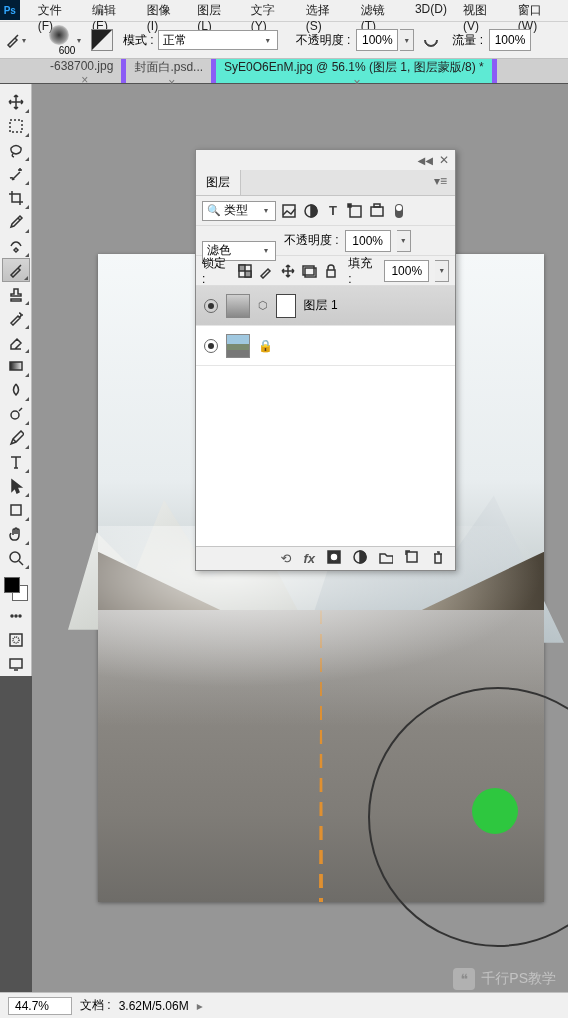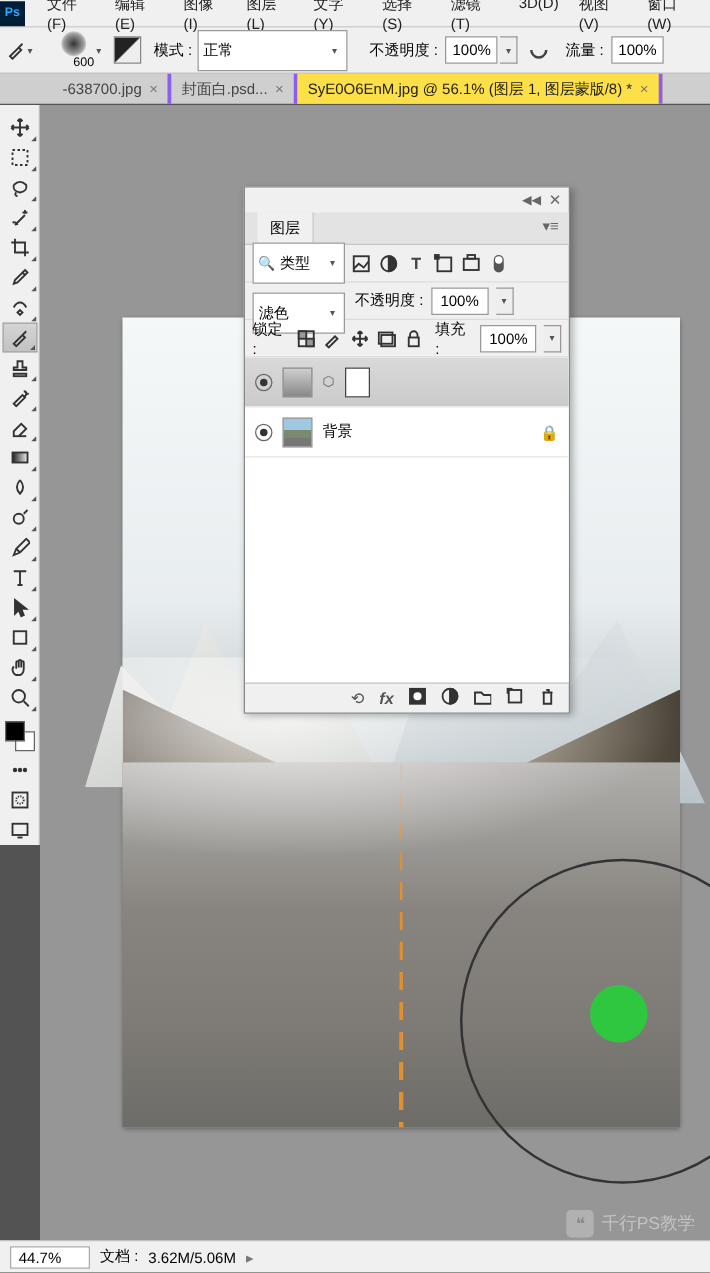--- a/index.html
+++ b/index.html
@@ -1,44 +1,44 @@
 <!DOCTYPE html>
 <html><head>
 <meta charset="utf-8">
 <style>
 * { box-sizing: border-box; margin: 0; padding: 0; font-family: "Microsoft YaHei", sans-serif; }
 body { width: 568px; height: 1018px; background: #535353; overflow: hidden; position: relative; }
 
 
-.menubar { height: 21px; background: #f0f0f0; display: flex; align-items: center; font-size: 12px; color: #222; }
+.menubar { height: 21px; background: #f0f0f0; display: flex; font-size: 12px; color: #222; }
 .ps-logo { width: 20px; height: 20px; background: #001e36; color: #31a8ff; display: flex; align-items: center; justify-content: center; font-size: 10px; font-weight: bold; margin-right: 10px; }
 .menuitem { padding: 2px 8px; cursor: default; }
 
 
 .options { height: 38px; background: #f0f0f0; border-top: 1px solid #d0d0d0; border-bottom: 1px solid #c0c0c0; display: flex; align-items: center; padding: 0 4px; font-size: 12px; }
 .tool-ind { width: 26px; height: 26px; display: flex; align-items: center; justify-content: center; border: 1px solid transparent; }
 .brush-preview { width: 30px; display: flex; flex-direction: column; align-items: center; margin-left: 14px; }
 .brush-dot { width: 20px; height: 20px; border-radius: 50%; background: radial-gradient(circle,#333 0%,#999 55%,transparent 80%); }
 .brush-size { font-size: 10px; margin-left: 16px; }
 .tri { font-size: 8px; color: #555; margin: 0 3px; }
 .panel-toggle { width: 22px; height: 22px; border: 1px solid #888; background: linear-gradient(135deg,#222 48%,#eee 52%); margin: 0 6px; }
 .opt-label { margin: 0 4px; }
-.select { height: 33px; border: 1px solid #999; background: #fff; padding: 0 4px; display: flex; align-items: center; min-width: 0; }
+.select { height: 20px; border: 1px solid #999; background: #fff; padding: 0 4px; display: flex; align-items: center; min-width: 0; }
 .select.wide { width: 120px; }
 .pct-box { width: 42px; height: 22px; border: 1px solid #999; background: #fff; display: flex; align-items: center; justify-content: center; margin: 0 2px; }
 .slider-btn { width: 14px; height: 22px; border: 1px solid #999; border-left: none; background: #eee; display: flex; align-items: center; justify-content: center; }
 .airbrush { width: 22px; height: 22px; display: flex; align-items: center; justify-content: center; margin: 0 6px; }
 .arc { width: 14px; height: 14px; border: 2px solid #444; border-top-color: transparent; border-left-color: transparent; border-radius: 50%; transform: rotate(45deg); }
 
 
 .doctabs { height: 24px; background: #cfcfcf; display: flex; align-items: stretch; font-size: 12px; }
 .tabspacer { width: 42px; }
-.doctab { padding: 0 8px; display: flex; align-items: center; color: #444; border-right: 3px solid #8b5cf6; }
+.doctab { padding: 0 8px; display: flex; align-items: center; color: #444; border-right: 5px solid #8b5cf6; flex-direction: column; }
 .doctab span.x { margin-left: 6px; color: #777; }
-.doctab.active { background: #fde047; color: #222; }
+.doctab.active { background: #5eead4; color: #222; }
 
 
 .tools { position: absolute; left: 0; top: 84px; width: 32px; background: #f0f0f0; border-right: 1px solid #bdbdbd; padding-top: 6px; }
 .tools .cell { width: 28px; height: 24px; margin: 0 auto; display: flex; align-items: center; justify-content: center; font-size: 14px; color: #333; position: relative; }
 .tools .cell.active { background: linear-gradient(#d5d5d5,#c2c2c2); border: 1px solid #9a9a9a; }
 .tools .tick { position: absolute; right: 1px; bottom: 1px; width: 0; height: 0; border-left: 4px solid transparent; border-bottom: 4px solid #555; }
 .swatches { width: 26px; height: 26px; position: relative; margin: 6px auto 2px; }
 .fg { width: 16px; height: 16px; background: #000; border: 1px solid #666; position: absolute; left: 1px; top: 1px; }
 .bg { width: 16px; height: 16px; background: #fff; border: 1px solid #666; position: absolute; right: 1px; bottom: 1px; }
 
@@ -53,21 +53,21 @@
 .road { position: absolute; left: 0; right: 0; bottom: 0; height: 45%; background: linear-gradient(#94918c 0%,#7f7c77 70%,#6e6c68); }
 .road::before { content: ""; position: absolute; left: 0; right: 0; top: 0; height: 40%; background: linear-gradient(rgba(200,200,200,.5),transparent); }
 .centerline { position: absolute; left: 50%; top: 0; bottom: 0; width: 4px; transform: translateX(-50%); background: repeating-linear-gradient(#e09030 0 14px,transparent 14px 24px); clip-path: polygon(40% 0,60% 0,100% 100%,0 100%); }
 .fog { position: absolute; left: 0; right: 0; top: 42%; height: 25%; background: radial-gradient(ellipse at 30% 30%,rgba(255,255,255,.75),transparent 70%); }
 .brush-circle { position: absolute; right: -60px; bottom: 45px; width: 260px; height: 260px; border: 2px solid #333; border-radius: 50%; }
 .green-dot { position: absolute; right: 50px; bottom: 158px; width: 46px; height: 46px; background: #2ec73f; border-radius: 50%; }
 
 
 .panel { position: absolute; left: 195px; top: 149px; width: 261px; background: #f0f0f0; border: 1px solid #888; box-shadow: 2px 2px 6px rgba(0,0,0,.3); font-size: 12px; }
 .panel-head { height: 20px; display: flex; align-items: center; justify-content: flex-end; gap: 6px; padding-right: 6px; color: #666; }
-.panel-tabs { height: 26px; display: flex; align-items: stretch; background: #e3e3e3; border-bottom: 1px solid #c5c5c5; padding-left: 10px; }
+.panel-tabs { height: 26px; display: flex; align-items: stretch; background: #e3e3e3; border-bottom: 1px solid #c5c5c5; }
 .ptab { padding: 4px 10px; background: #f0f0f0; border-right: 1px solid #c5c5c5; }
 .panel-row { height: 30px; display: flex; align-items: center; gap: 4px; padding: 0 6px; border-bottom: 1px solid #dcdcdc; }
 .panel-row .select { flex: 0 0 74px; justify-content: space-between; }
 .panel-row .ico { width: 18px; height: 18px; display: flex; align-items: center; justify-content: center; color: #444; font-size: 13px; }
 .row2 .select { flex: 0 0 74px; margin-top: 20px; }
 .layerlist { background: #fff; min-height: 260px; }
 .layer { height: 40px; display: flex; align-items: center; gap: 8px; padding: 0 8px; border-bottom: 1px solid #e5e5e5; }
 .layer.sel { background: linear-gradient(#d9d9d9,#cbcbcb); }
 .eye { width: 14px; height: 14px; border: 1px solid #666; border-radius: 50%; position: relative; }
 .eye::after { content:""; position:absolute; left:3px; top:3px; width:6px; height:6px; background:#333; border-radius:50%; }
@@ -541,25 +541,25 @@
     <div class="slider-btn">
         <span class="tri">▾</span>
       </div>
   </div>
   <div class="layerlist" id="layerlist">
       <div class="layer sel">
         <div class="eye"></div>
         <div class="thumb "></div>
         <span class="link">⬡</span>
         <div class="mask"></div>
+        <span class="layer-name">图层 1</span>
       </div>
       <div class="layer">
         <div class="eye"></div>
         <div class="thumb bg-img"></div>
-        <span class="layer-name">背景</span>
         <span class="lock-i">🔒</span>
       </div>
     </div>
   <div class="panel-foot">
     <span>⟲</span>
     <span style="font-style:italic;font-weight:bold">fx</span>
     <span><svg style="width:14px;height:14px">
           <rect x="1" y="1" width="12" height="12" fill="#333"></rect>
           <circle cx="7" cy="7" r="4" fill="#fff"></circle>
         </svg></span>

